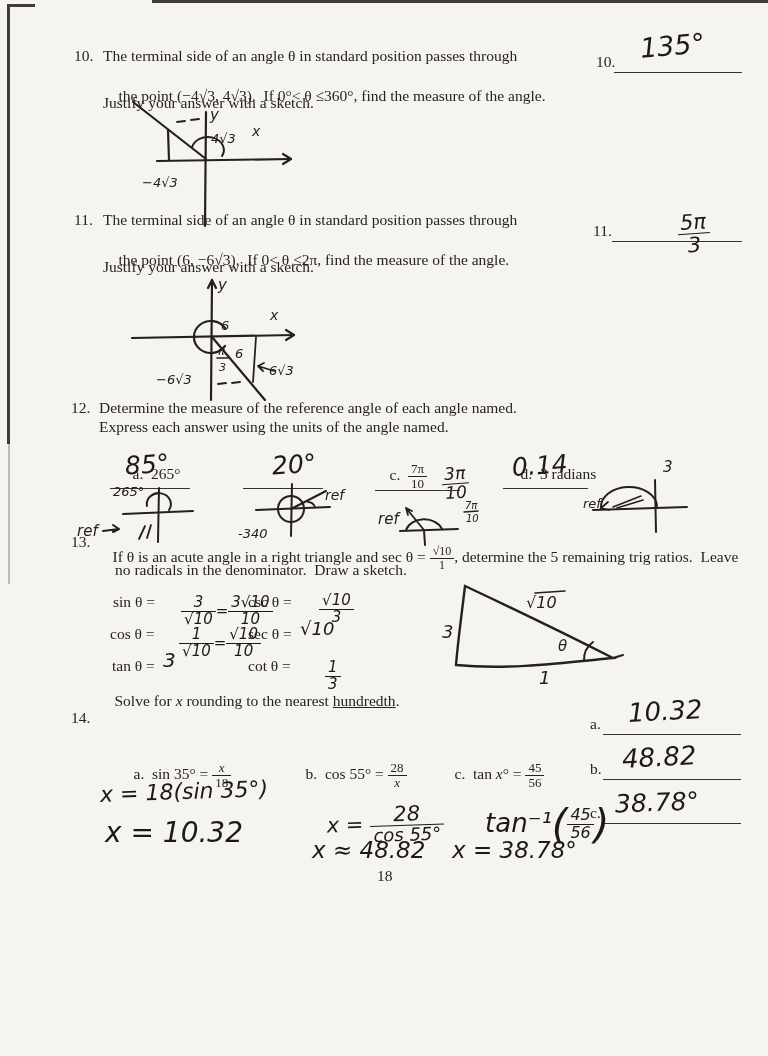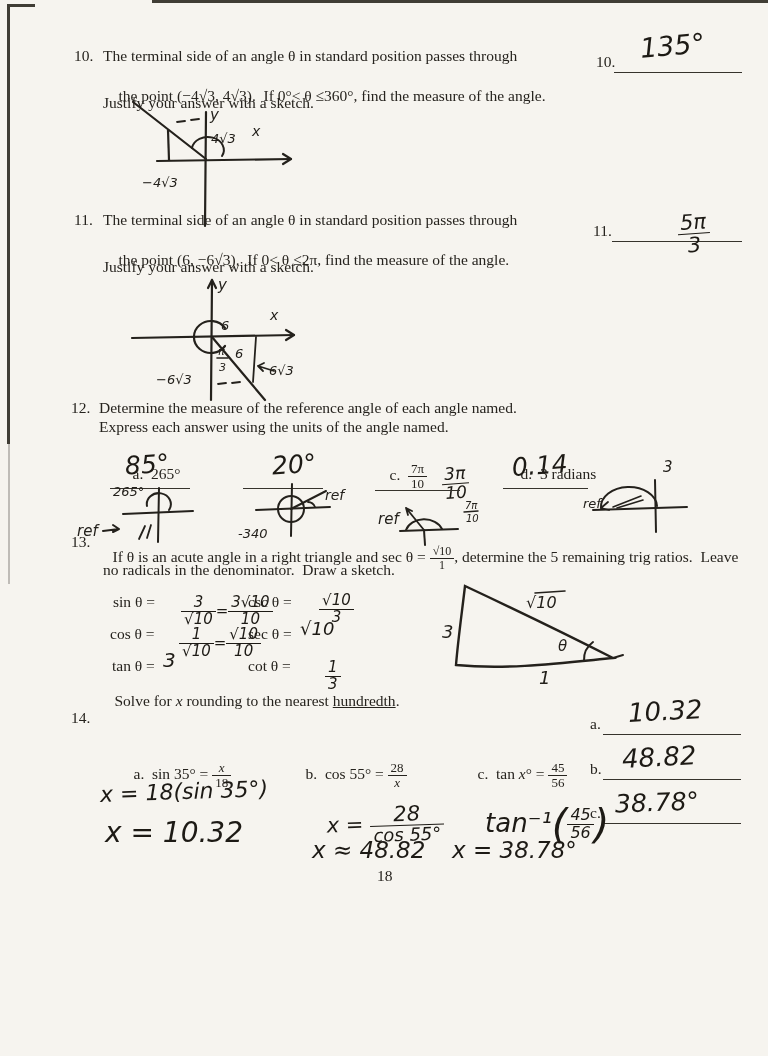--- a/index.html
+++ b/index.html
@@ -169,21 +169,21 @@
       <path d="M18,56 L25,50 M18,56 L26,58" stroke-width="1.8"></path>
     </g>
     <text x="0" y="56" font-size="13">ref</text>
     <text x="80" y="20" font-size="15">3</text>
   </svg>
 
   <div class="pt" style="left:71px;top:532px;">13.</div>
   <div class="pt" style="left:97px;top:526px;">
     <span>If θ is an acute angle in a right triangle and sec θ = </span><span class="fr pf" style="font-size:12px;"><span class="n">√10</span><span class="d">1</span></span><span>, determine the 5 remaining trig ratios.  Leave</span>
   </div>
-  <div class="pt" style="left:103px;top:560px;text-align:right;">no radicals in the denominator.  Draw a sketch.</div>
+  <div class="pt" style="left:115px;top:560px;text-align:right;">no radicals in the denominator.  Draw a sketch.</div>
 
   <div class="pt" style="left:113px;top:592px;">sin θ =</div>
   <div class="hw" style="left:162px;top:579px;font-size:15px;">
     <span class="fr"><span class="n">3</span><span class="d">√10</span></span><span>=</span><span class="fr"><span class="n">3√10</span><span class="d">10</span></span>
   </div>
   <div class="pt" style="left:248px;top:592px;">csc θ =</div>
   <div class="hw" style="left:300px;top:577px;font-size:15px;">
     <span class="fr"><span class="n">√10</span><span class="d">3</span></span>
   </div>
 
@@ -230,21 +230,21 @@
   <div class="pt" style="left:590px;top:803px;">c.</div>
   <div class="ln" style="left:603px;top:822px;width:138px;"></div>
   <div class="hw" style="left:615px;top:790px;font-size:25px;transform:rotate(-2deg);">38.78°</div>
 
   <div class="pt" style="left:118px;top:742px;">
     <span>a.</span>  <span>sin 35° = </span><span class="fr pf"><span class="n it">x</span><span class="d">18</span></span>
   </div>
   <div class="pt" style="left:290px;top:742px;">
     <span>b.</span>  <span>cos 55° = </span><span class="fr pf"><span class="n">28</span><span class="d it">x</span></span>
   </div>
-  <div class="pt" style="left:462px;top:742px;">
+  <div class="pt" style="left:439px;top:742px;">
     <span>c.</span>  <span>tan </span><span class="it">x</span><span>° = </span><span class="fr pf"><span class="n">45</span><span class="d">56</span></span>
   </div>
 
   <div class="hw" style="left:100px;top:780px;font-size:22px;transform:rotate(-2deg);">x = 18(sin 35°)</div>
   <div class="hw" style="left:105px;top:818px;font-size:28px;">x = 10.32</div>
 
   <div class="hw" style="left:300px;top:782px;font-size:21px;transform:rotate(-2deg);">
     <span>x = </span><span class="fr"><span class="n">28</span><span class="d" style="font-size:18px;">cos 55°</span></span>
   </div>
   <div class="hw" style="left:312px;top:838px;font-size:23px;">x ≈ 48.82</div>

